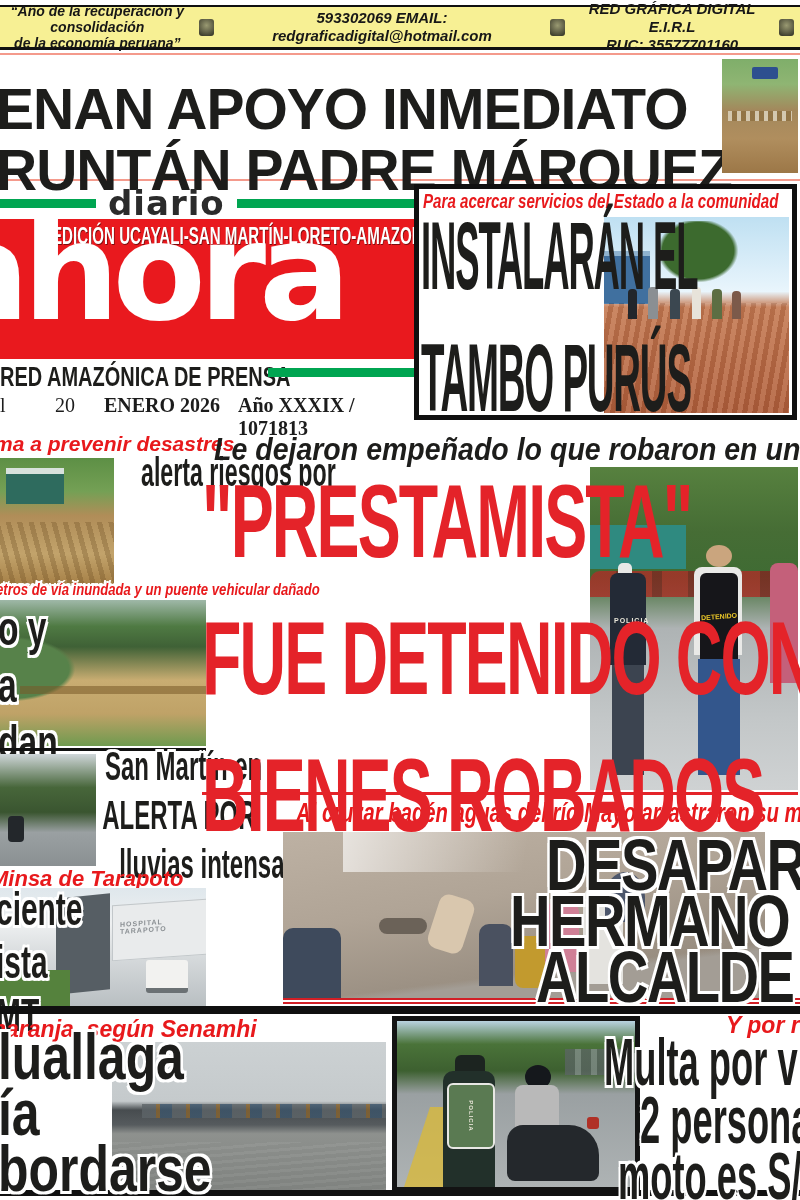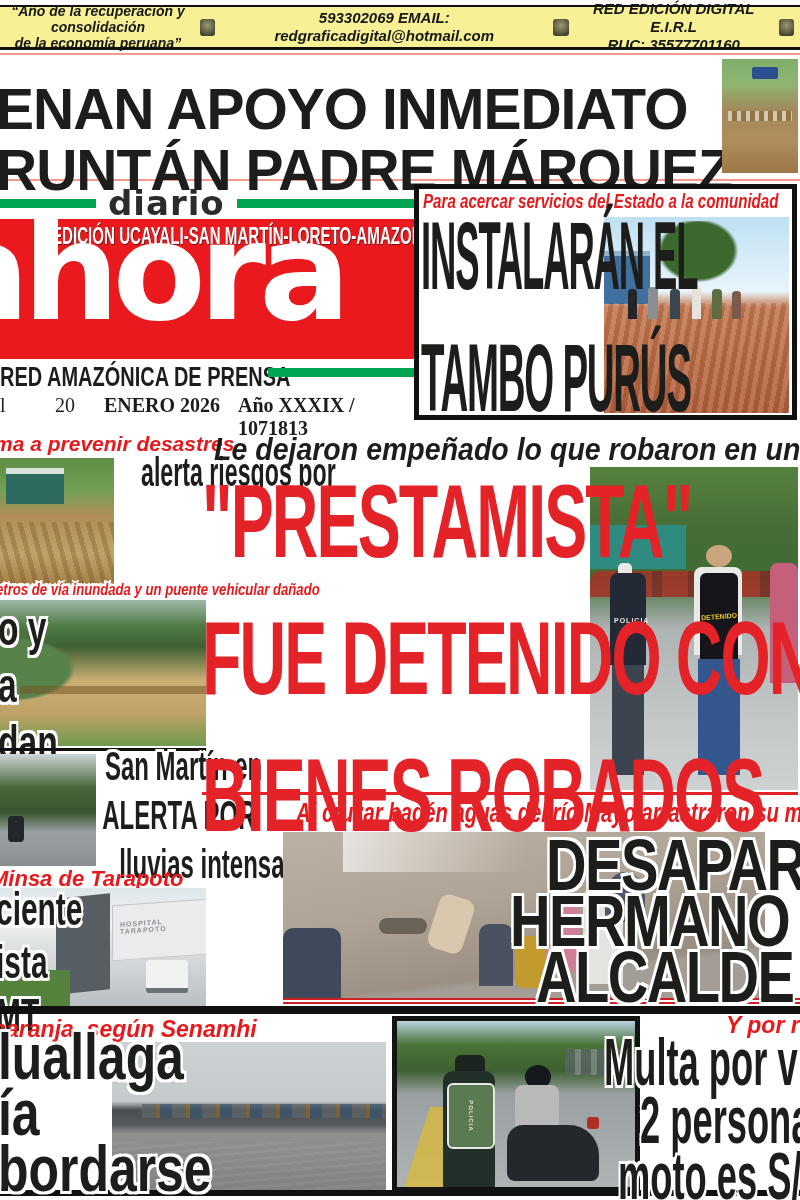--- a/index.html
+++ b/index.html
@@ -32,21 +32,21 @@
     <div style="width:205px;text-align:center;font-weight:bold;font-style:italic;font-size:14px;line-height:16px;color:#171717;">
       <div>“Año de la recuperación y consolidación</div>
       <div>de la economía peruana”</div>
     </div>
     <div class="sq"></div>
     <div style="text-align:center;font-weight:bold;font-style:italic;font-size:15px;line-height:18px;color:#171717;">
       <div>593302069 EMAIL: redgraficadigital@hotmail.com</div>
     </div>
     <div class="sq"></div>
     <div style="text-align:center;font-weight:bold;font-style:italic;font-size:15px;line-height:18px;color:#171717;">
-      <div>RED EDICIÓN DIGITAL E.I.R.L</div>
+      <div>RED GRÁFICA DIGITAL E.I.R.L</div>
       <div>RUC: 35577701160</div>
     </div>
     <div class="sq"></div>
   </div>
 
   <div class="abs" style="top:53px;left:-16px;width:830px;height:124px;border:2px solid #f49a8c;border-radius:12px;"></div>
   <div class="abs" style="top:86px;left:-4px;">
     <div style="line-height:46px;"><span class="cond hl" style="font-size:57px;letter-spacing:-1px;">ENAN APOYO INMEDIATO</span></div>
     <div style="line-height:46px;"><span class="cond hl" style="font-size:57px;letter-spacing:-1px;">RUNTÁN PADRE MÁRQUEZ</span></div>
   </div>

